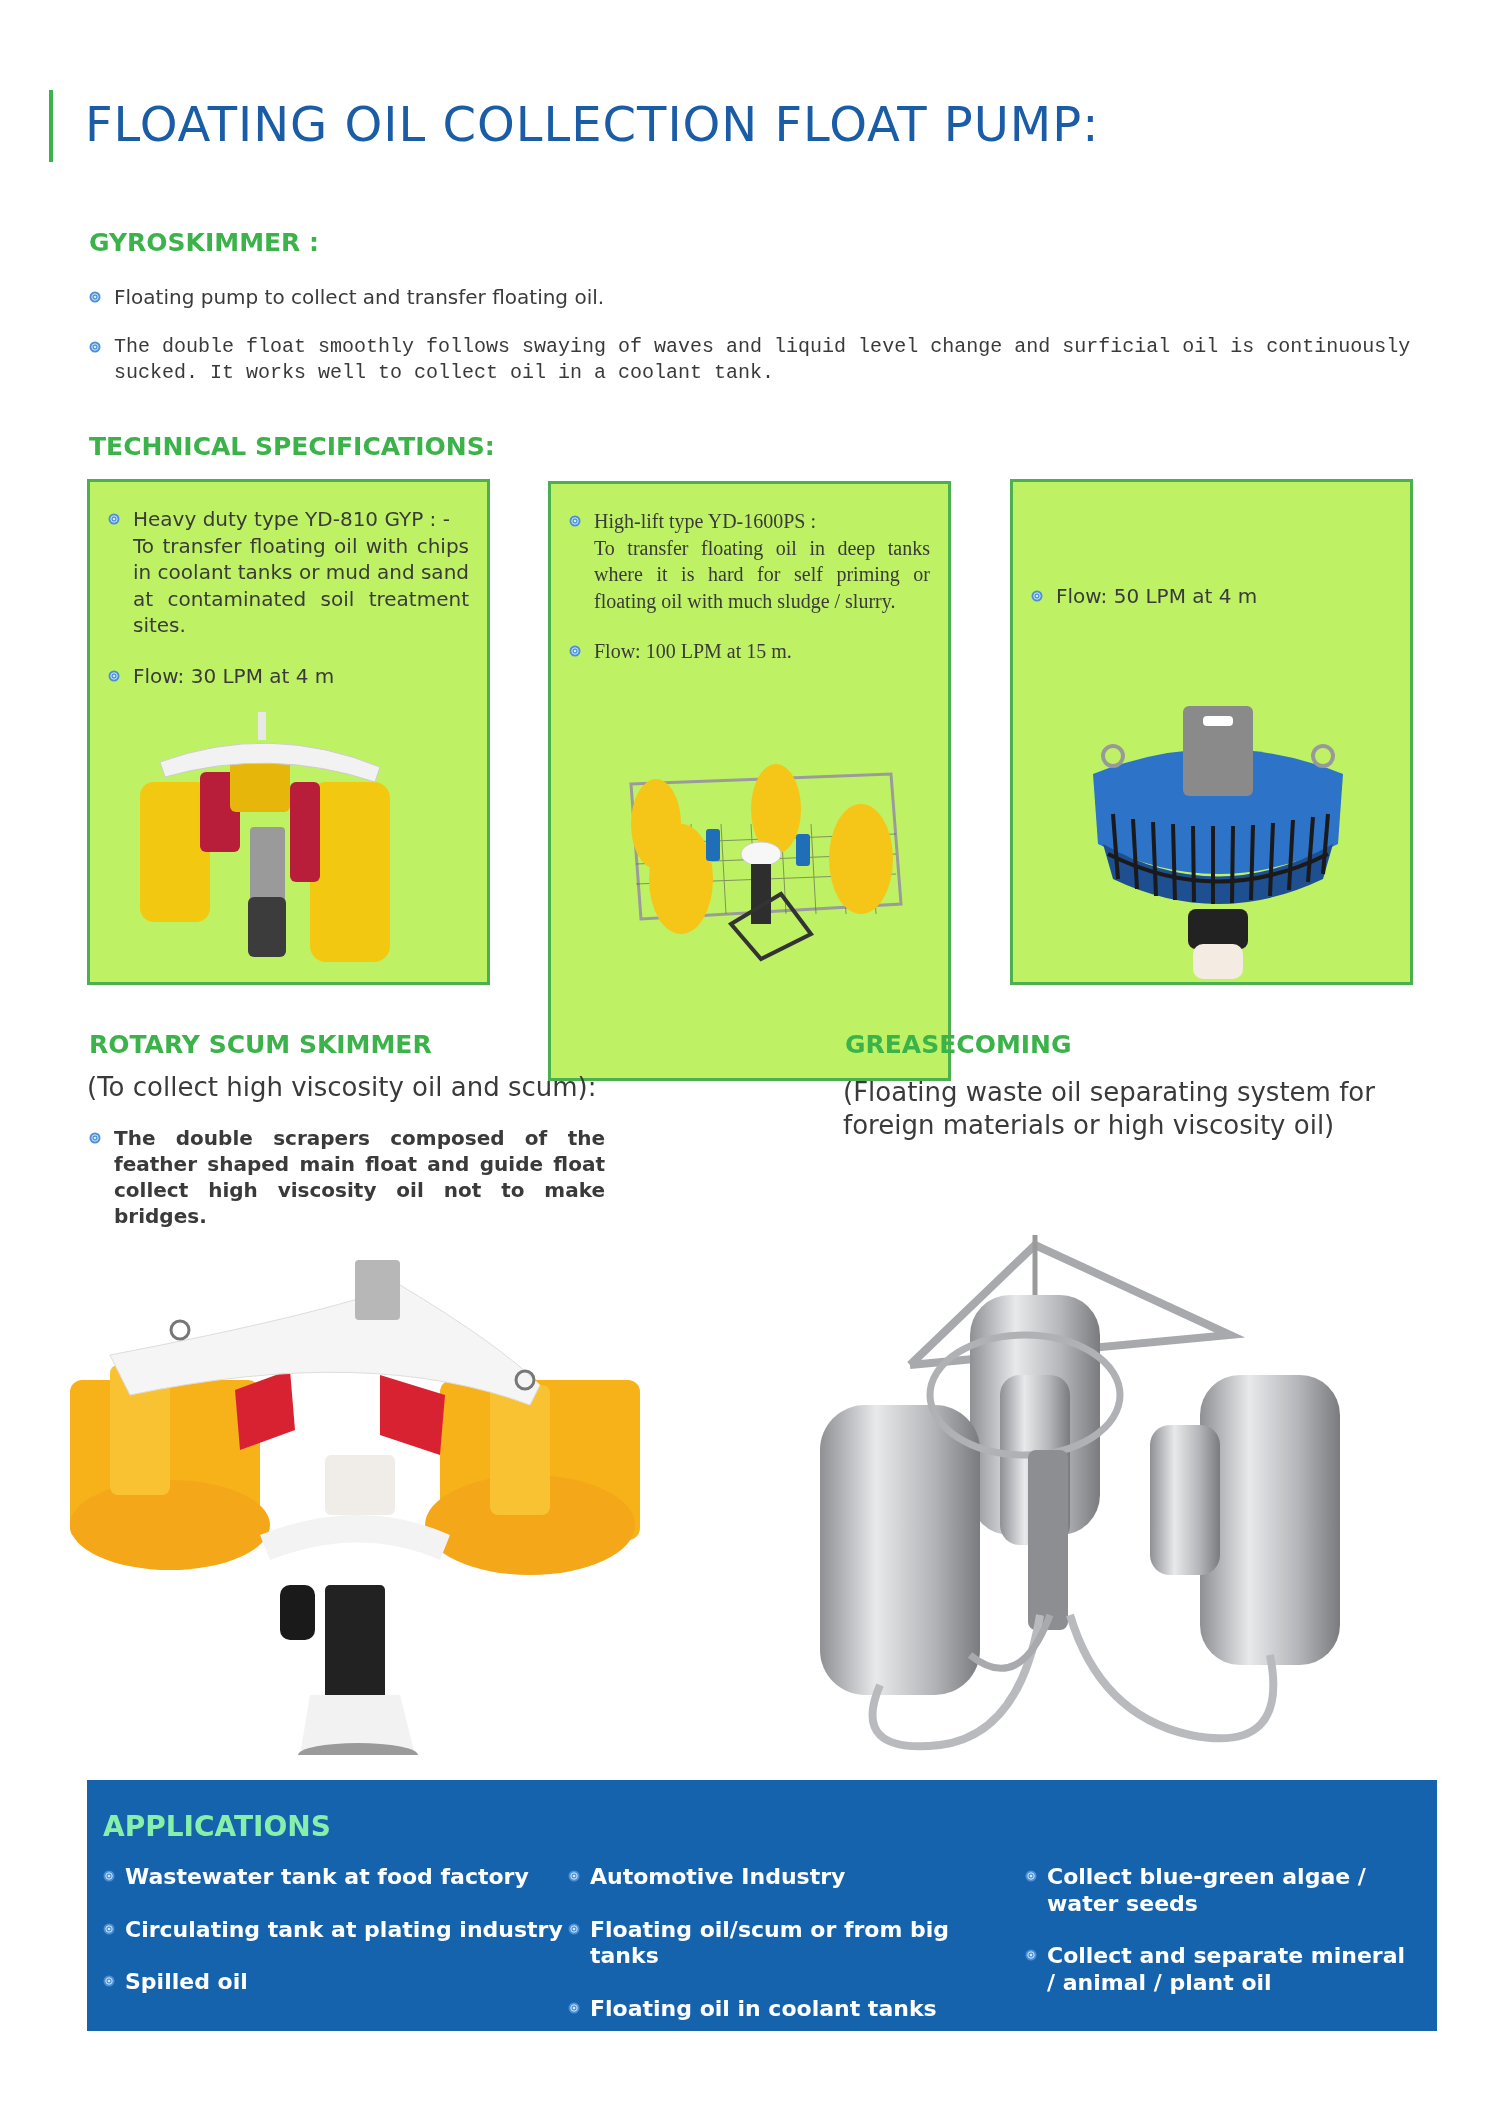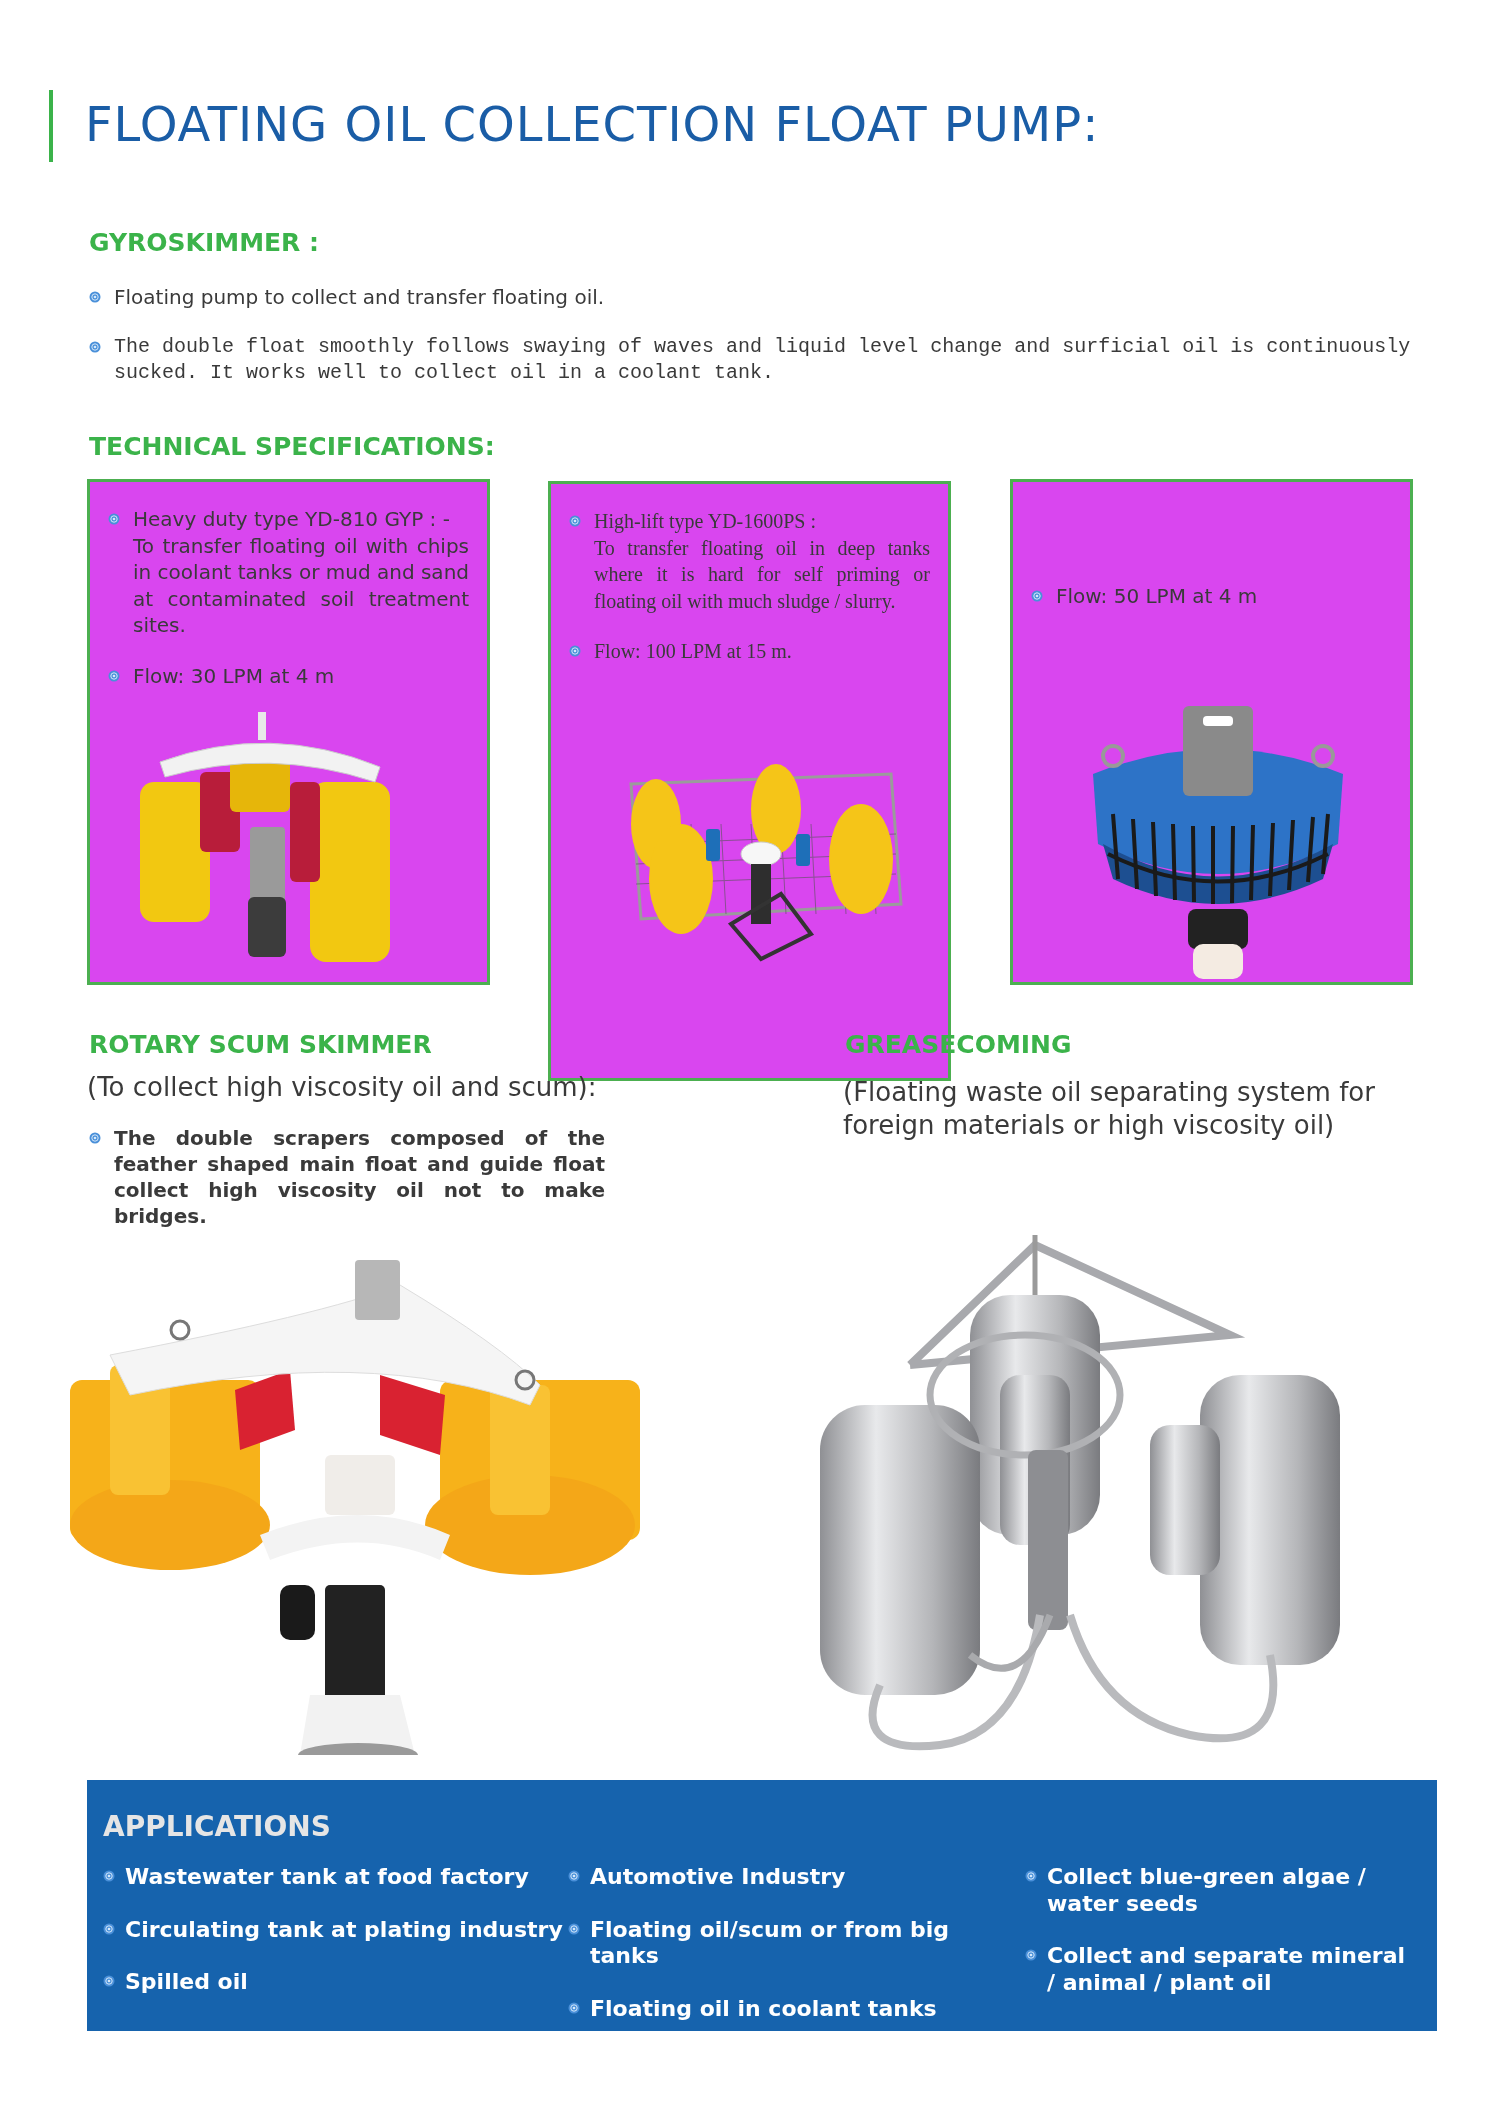--- a/index.html
+++ b/index.html
@@ -5,27 +5,27 @@
   html,body{margin:0;padding:0;background:#ffffff;}
   body{width:1500px;height:2121px;position:relative;overflow:hidden;font-family:"DejaVu Sans","Liberation Sans",sans-serif;color:#3a3a3a;}
   .abs{position:absolute;}
   .title-bar{left:49px;top:90px;width:4px;height:72px;background:#3bb34a;}
   .page-title{left:85px;top:96px;font-size:48px;color:#1a5da6;letter-spacing:1px;white-space:nowrap;font-weight:normal;}
   .green-h{color:#3bb34a;font-weight:bold;font-size:25px;white-space:nowrap;}
   .bullet-list{list-style:none;margin:0;padding:0;}
   .bullet-list li{position:relative;padding-left:25px;font-size:20px;line-height:26px;color:#3a3a3a;}
   .bullet{position:absolute;left:0;top:7px;width:12px;height:12px;}
   .bullet svg{display:block;width:12px;height:12px;}
-  .spec-box{border:3px solid #4caf50;box-sizing:border-box;background:#d946ef;}
+  .spec-box{border:3px solid #4caf50;box-sizing:border-box;background:#bef264;}
   .spec-box .txt{position:absolute;left:18px;top:24px;right:18px;}
   .spec-box li{font-size:20px;line-height:26.5px;text-align:justify;}
   .spec-box .flow{margin-top:24px;}
   .sub{font-size:26px;line-height:33px;color:#3a3a3a;}
   .apps{left:87px;top:1780px;width:1350px;height:251px;background:#1663ad;}
-  .apps-title{position:absolute;left:16px;top:30px;color:#e5e5e5;font-weight:bold;font-size:28px;text-align:center;}
+  .apps-title{position:absolute;left:16px;top:30px;color:#86efac;font-weight:bold;font-size:28px;text-align:center;}
   .apps-col{position:absolute;top:84px;}
   .apps-col li{color:#fff;font-weight:bold;font-size:22px;line-height:26.5px;padding-left:22px;margin-bottom:26px;}
   .apps-col .bullet{top:6px;width:11px;height:11px;}
   .img{position:absolute;}
 </style>
 </head>
 <body>
 
 <div class="abs title-bar"></div>
 <h1 class="abs page-title" style="margin:0">FLOATING OIL COLLECTION FLOAT PUMP:</h1>

